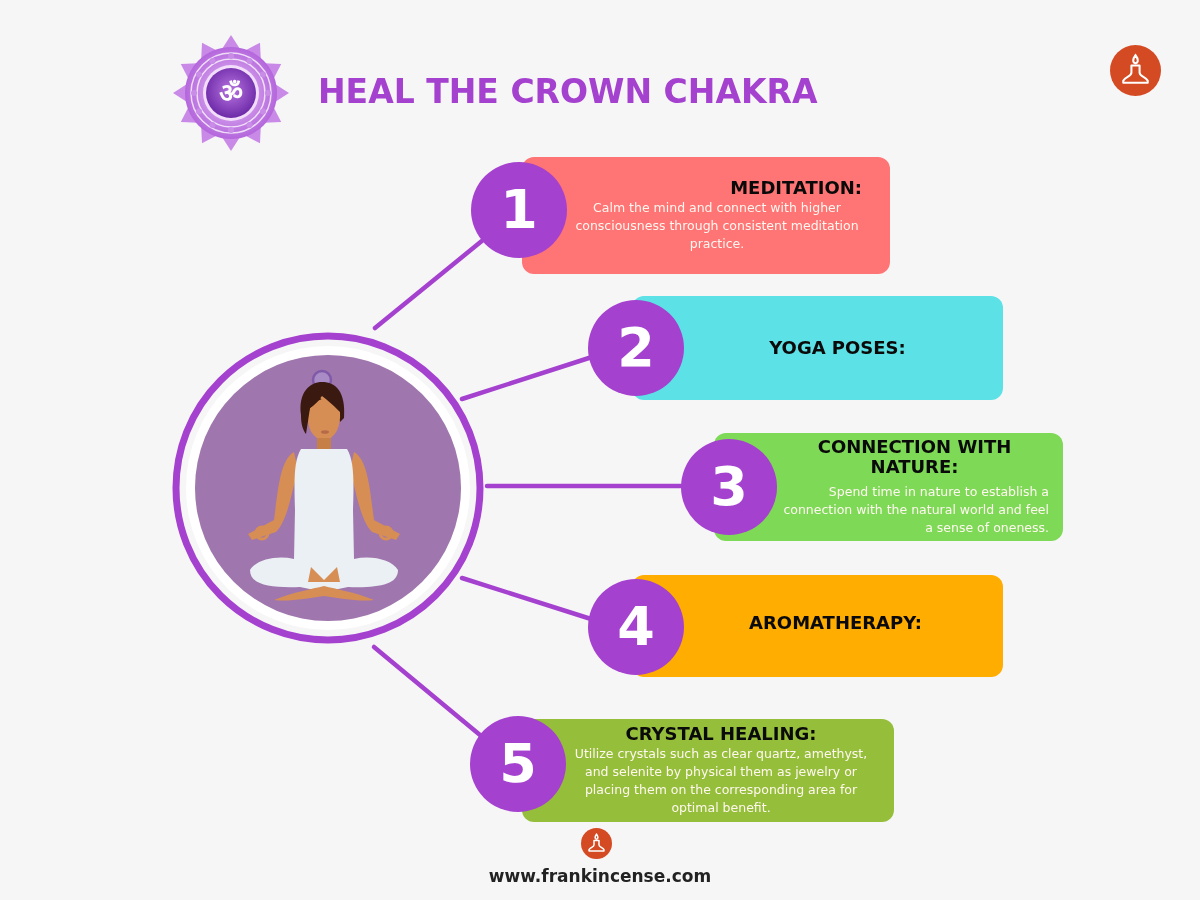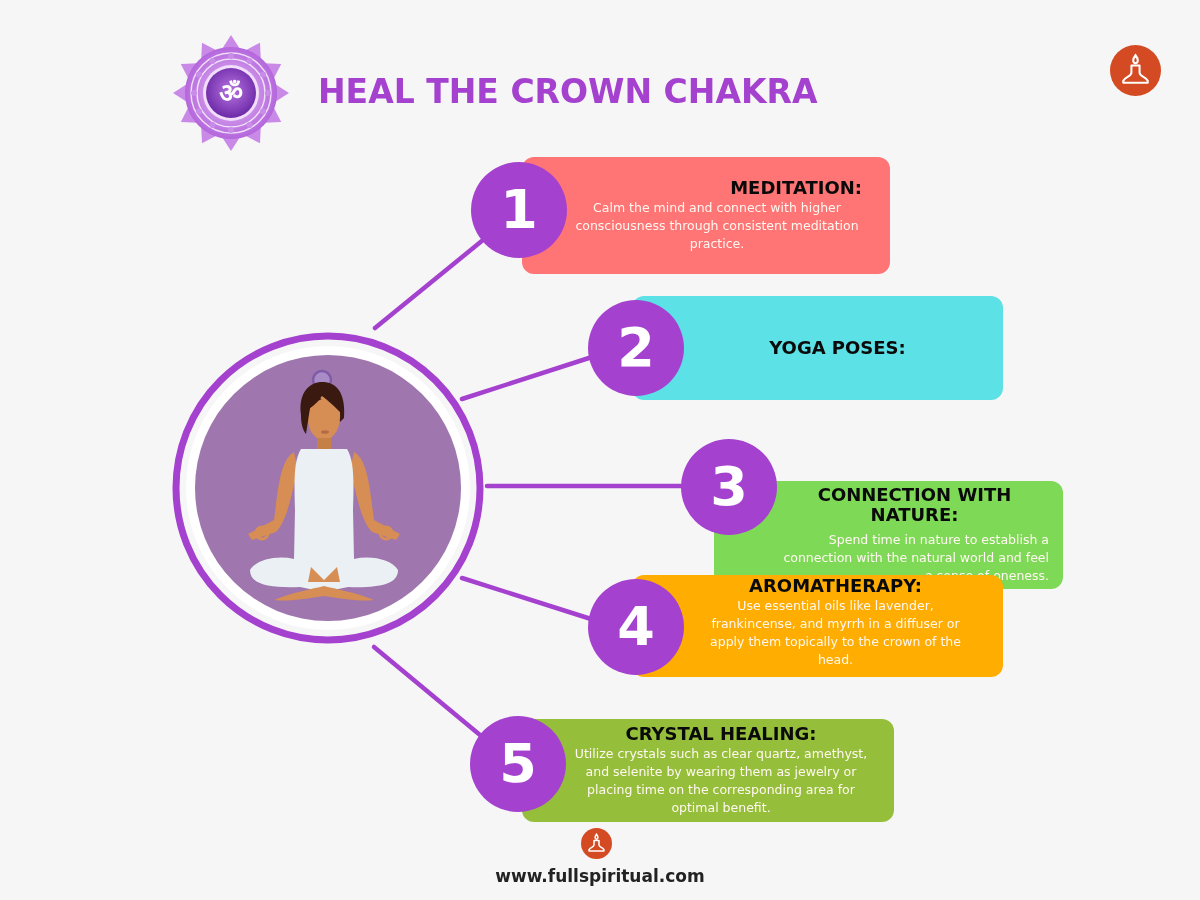--- a/index.html
+++ b/index.html
@@ -148,36 +148,35 @@
   <div class="head">MEDITATION:</div>
   <div class="body">Calm the mind and connect with higher consciousness through consistent meditation practice.</div>
 </div>
 <div class="num" style="left:471px; top:162px;">1</div>
 
 <div class="card" style="left:632px; top:296px; width:371px; height:104px; background:#5ce1e6; padding:0 32px 0 72px;">
   <div class="head">YOGA POSES:</div>
 </div>
 <div class="num" style="left:588px; top:300px;">2</div>
 
-<div class="card" style="left:714px; top:433px; width:349px; height:108px; background:#7ed957; padding:0 14px 0 66px;margin-top:48px;">
+<div class="card" style="left:714px; top:433px; width:349px; height:108px; background:#7ed957; padding:0 14px 0 66px;">
   <div class="head">CONNECTION WITH NATURE:</div>
   <div class="body" style="margin-top:6px;text-align:right;">Spend time in nature to establish a connection with the natural world and feel a sense of oneness.</div>
 </div>
 <div class="num" style="left:681px; top:439px;">3</div>
 
 <div class="card" style="left:632px; top:575px; width:371px; height:102px; background:#ffad00; padding:0 34px 7px 70px;">
   <div class="head">AROMATHERAPY:</div>
-  <div class="body">Use essential oils like lavender, frankincense, and myrrh in a diffuser or apply them topically to the crown of the head.</div>
 </div>
 <div class="num" style="left:588px; top:579px;">4</div>
 
 <div class="card" style="left:522px; top:711px; width:372px; height:103px; background:#95bf3a; padding:0 20px 0 46px;margin-top:8px;">
   <div class="head">CRYSTAL HEALING:</div>
-  <div class="body">Utilize crystals such as clear quartz, amethyst, and selenite by wearing them as jewelry or placing time on the corresponding area for optimal benefit.</div>
+  <div class="body">Utilize crystals such as clear quartz, amethyst, and selenite by physical them as jewelry or placing them on the corresponding area for optimal benefit.</div>
 </div>
 <div class="num" style="left:470px; top:716px;">5</div>
 
 <svg class="abs footer-icon" viewBox="0 0 50 50">
   <circle cx="25" cy="25" r="25" fill="#d44a23"></circle>
   <path d="M25,10 C28,14 28,17 25,18 C22,17 22,14 25,10 Z" fill="none" stroke="#fff" stroke-width="2.5"></path>
   <path d="M21,20 L29,20 L29,27 C29,31 35,31 37,35 L37,37 L13,37 L13,35 C15,31 21,31 21,27 Z" fill="none" stroke="#fff" stroke-width="2.5" stroke-linejoin="round"></path>
 </svg>
-<div class="abs footer-url">www.fullspiritual.com</div>
+<div class="abs footer-url">www.frankincense.com</div>
 
 </body></html>

